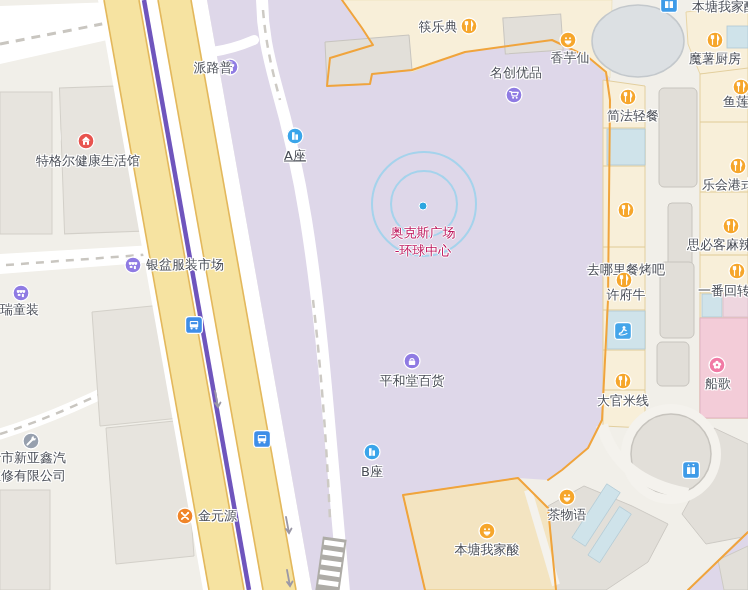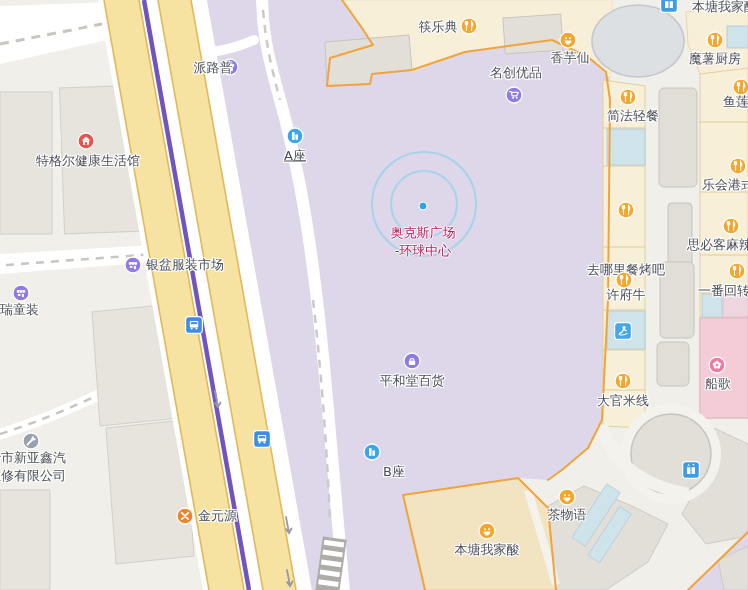--- a/index.html
+++ b/index.html
@@ -390,21 +390,21 @@
           </svg>
         </span>
         <span class="poi-label c" style="left: 487px; top: 549px;">本塘我家酸</span>
       </div>
       <div class="poi">
         <span class="poi-icon" style="left: 372px; top: 452px;">
           <svg>
             <use href="#i-building" xlink:href="#i-building"></use>
           </svg>
         </span>
-        <span class="poi-label c" style="left: 372px; top: 471px; padding-left: 44px;">B座</span>
+        <span class="poi-label c" style="left: 372px; top: 471px;">B座</span>
       </div>
       <div class="poi">
         <span class="poi-icon" style="left: 295px; top: 136px;">
           <svg>
             <use href="#i-building" xlink:href="#i-building"></use>
           </svg>
         </span>
         <span class="poi-label c" style="left: 295px; top: 155px; text-decoration: underline;">A座</span>
       </div>
       <div class="poi">

